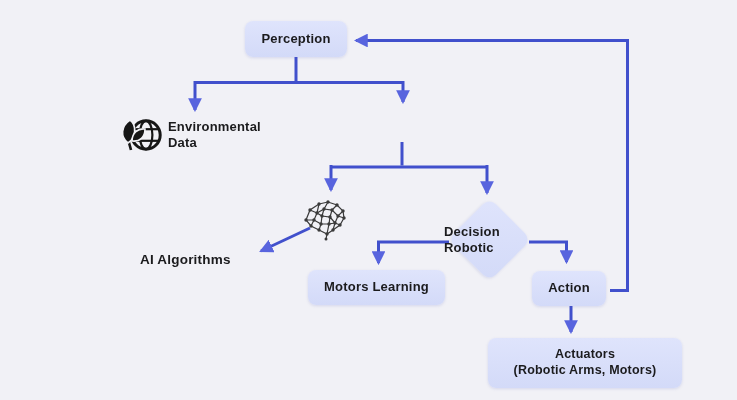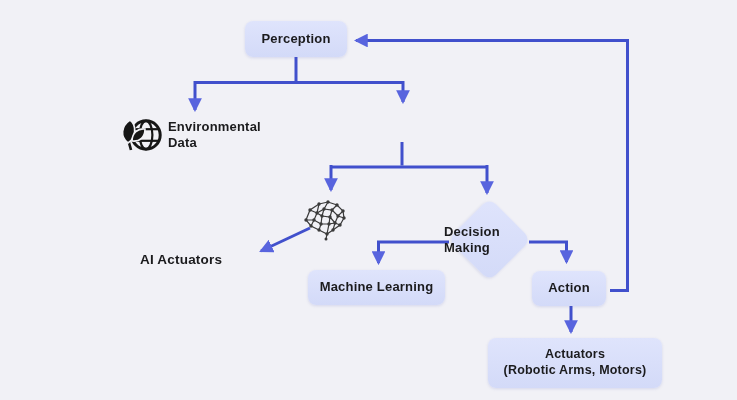--- a/index.html
+++ b/index.html
@@ -85,31 +85,31 @@
     </g>
   </svg>
 
   <div class="node" style="left:245px;top:21px;width:102px;height:36px">
     <span>Perception</span>
   </div>
 
 
   <div class="diamond" style="left:460px;top:210px;width:59px;height:59px"></div>
   <div class="free-label" style="left:444px;top:224px;width:90px">Decision
-Making</div>
+Robotic</div>
 
   <div class="node" style="left:308px;top:270px;width:137px;height:35px">
-    <span>Machine Learning</span>
+    <span>Motors Learning</span>
   </div>
 
   <div class="node" style="left:532px;top:271px;width:74px;height:35px">
     <span>Action</span>
   </div>
 
-  <div class="node small-text" style="left:488px;top:338px;width:174px;height:50px">
+  <div class="node small-text" style="left:488px;top:338px;width:194px;height:50px">
     <span>Actuators
 (Robotic Arms, Motors)</span>
   </div>
 
   <svg class="icon" style="left:117px;top:114px" width="50" height="42" viewBox="0 0 50 42">
     <circle cx="29" cy="21" r="14.2" fill="none" stroke="var(--color-icon,#161616)" stroke-width="3"></circle>
     <ellipse cx="29" cy="21" rx="6.4" ry="14.2" fill="none" stroke="var(--color-icon,#161616)" stroke-width="2.2"></ellipse>
     <line x1="16.4" y1="15.2" x2="41.6" y2="15.2" stroke="var(--color-icon,#161616)" stroke-width="2.2"></line>
     <line x1="16.4" y1="26.8" x2="41.6" y2="26.8" stroke="var(--color-icon,#161616)" stroke-width="2.2"></line>
     <path d="M14 36 C12 28 10 24 10 17" fill="none" stroke="var(--color-icon,#161616)" stroke-width="2.6"></path>
@@ -144,15 +144,15 @@
       <circle cx="31" cy="11" r="1.7"></circle>
         <circle cx="37" cy="17" r="1.7"></circle>
       <circle cx="34" cy="24" r="1.7"></circle>
         <circle cx="28" cy="25" r="1.7"></circle>
       <circle cx="20" cy="25" r="1.7"></circle>
         <circle cx="21" cy="17" r="1.7"></circle>
       <circle cx="29" cy="18" r="1.7"></circle>
         <circle cx="13" cy="21" r="1.7"></circle>
     </g>
   </svg>
-  <div class="free-label" style="left:140px;top:252px;width:132px;font-size:13.5px">AI Actuators</div>
+  <div class="free-label" style="left:140px;top:252px;width:132px;font-size:13.5px">AI Algorithms</div>
 
 </div>
 
 </body></html>

